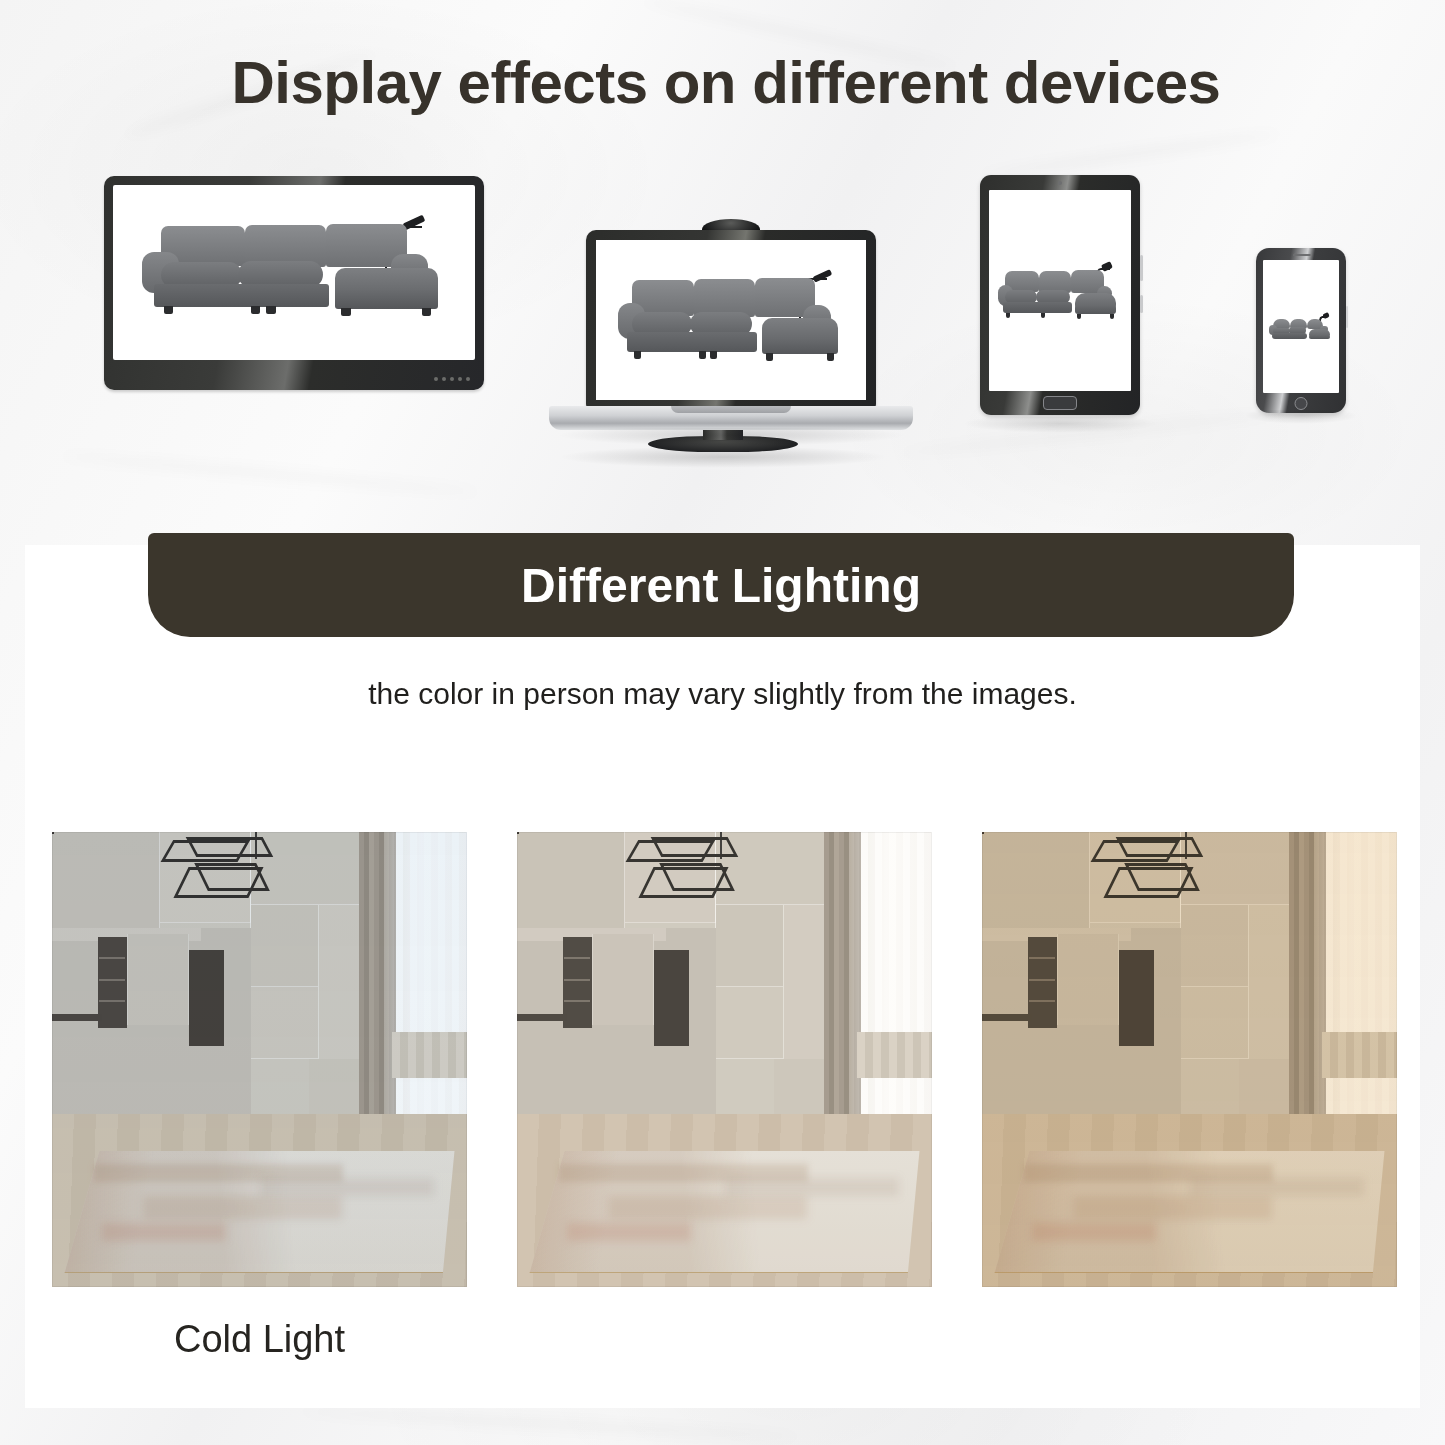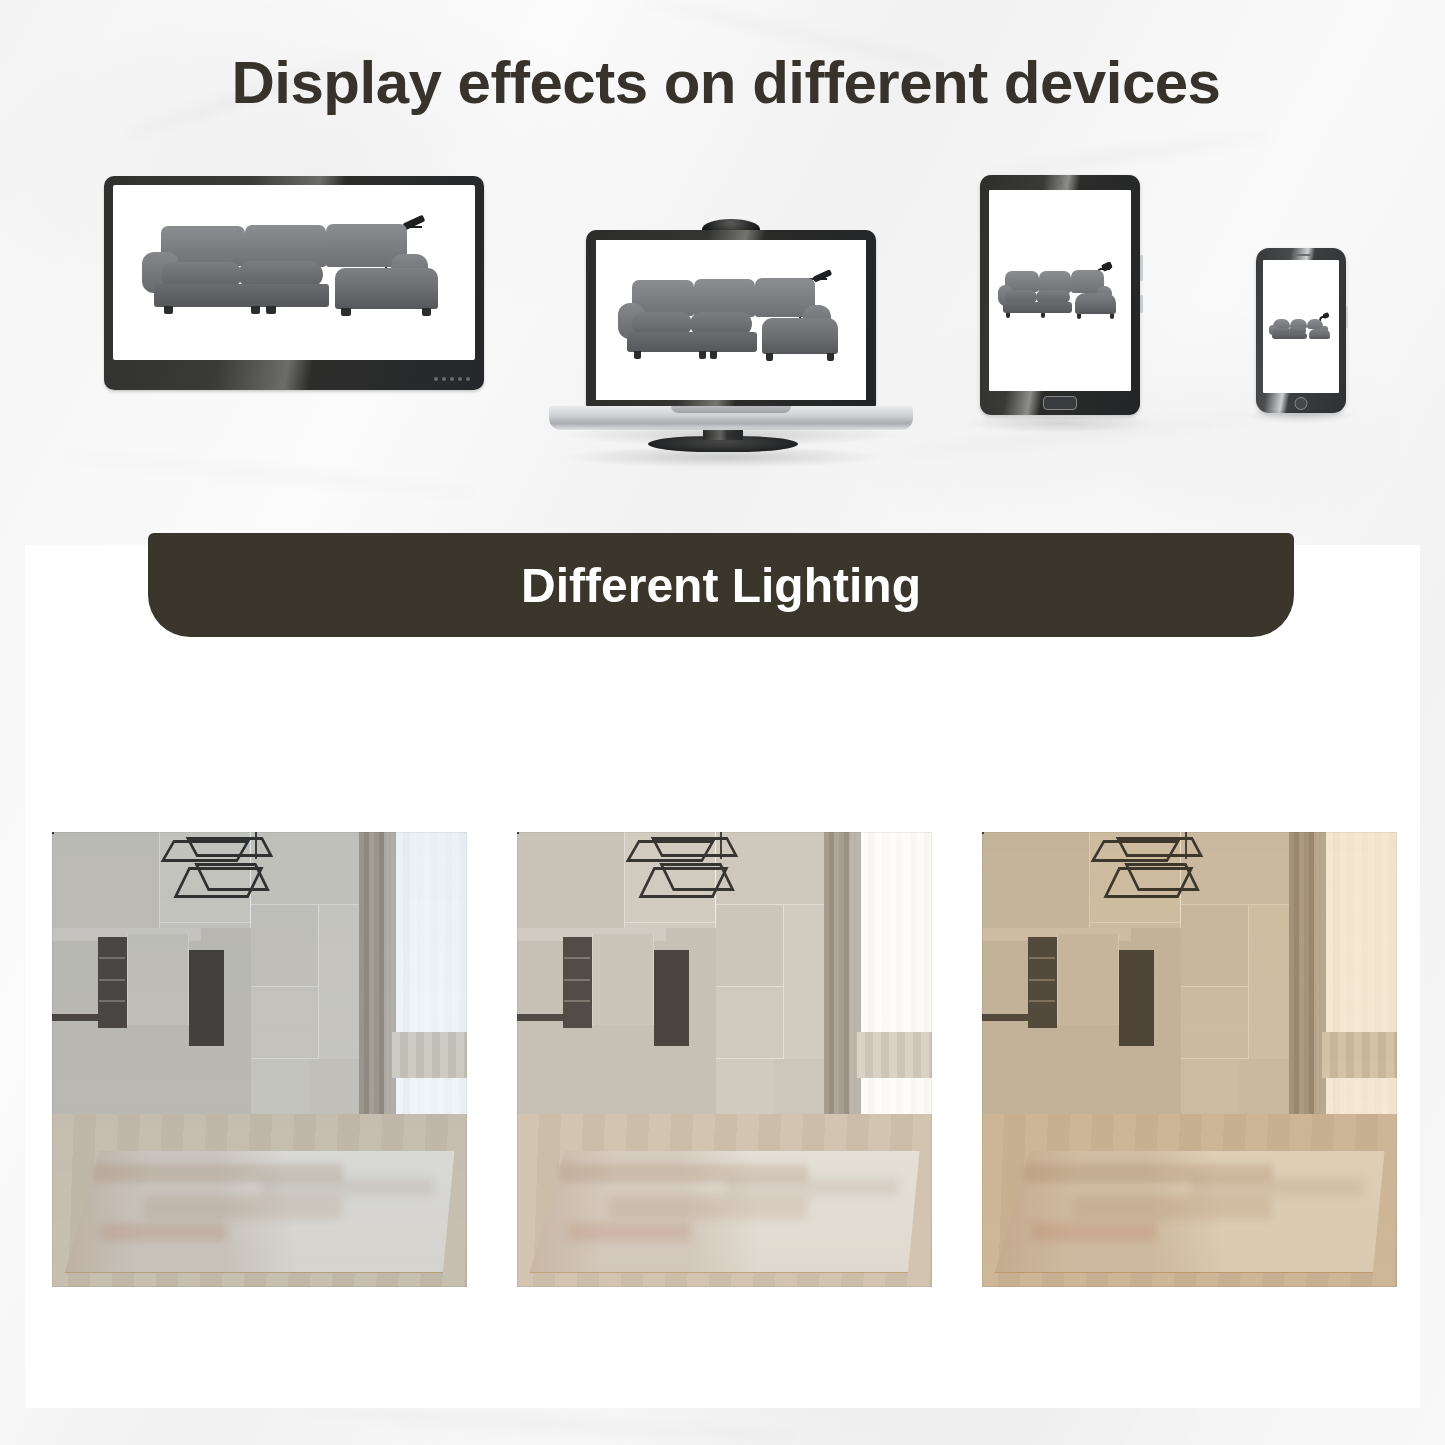--- a/index.html
+++ b/index.html
@@ -358,20 +358,21 @@
 
 </div>
 
 <div class="card"></div>
 
 <div class="banner">
   <span class="banner-text">Different Lighting</span>
 </div>
 
 <div class="desc">
+  <div>the color in person may vary slightly from the images.</div>
 </div>
 
 <div class="photos">
 
   <div class="photo-wrap">
     <div class="photo">
       <div class="room">
         <div class="r-wall"></div>
           <div class="r-wall-b"></div>
         <div class="r-panel-l"></div>
@@ -562,13 +563,14 @@
       </div>
       <div class="tint" style="background:linear-gradient(180deg, rgba(222,180,118,0.30), rgba(214,176,120,0.26));mix-blend-mode:multiply;"></div>
       <div class="tint" style="background:rgba(255,226,175,0.14)"></div>
       <div class="photo-border"></div>
     </div>
   </div>
 
 </div>
 
 <div class="labels">
+  <div class="label">Cold Light</div>
 </div>
 
 </body></html>

